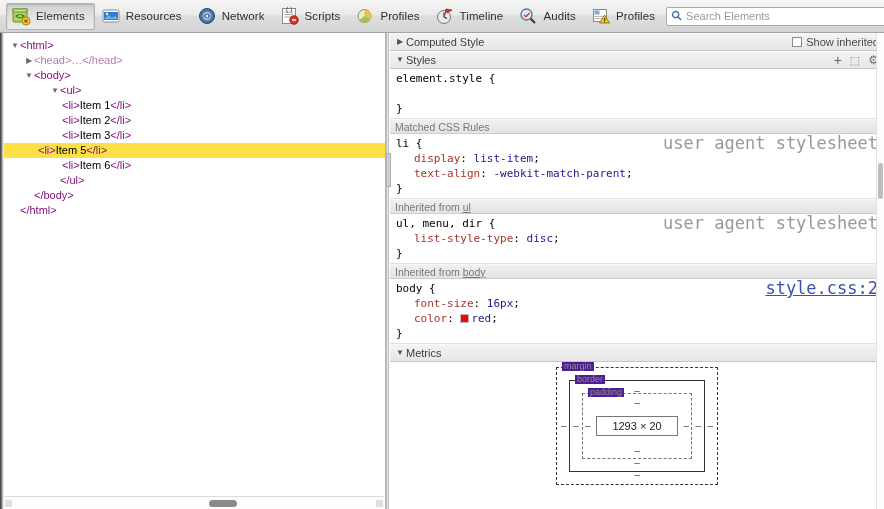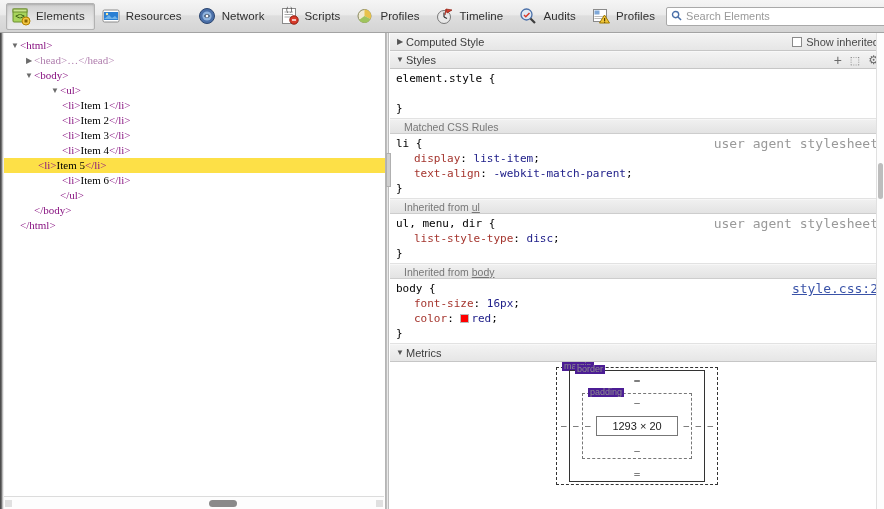--- a/index.html
+++ b/index.html
@@ -139,21 +139,21 @@
     border: 1px solid #b0b0b0;
     box-sizing: border-box;
   }
 
   
   #dom-tree {
     position: absolute;
     left: 0; top: 0; right: 0;
     bottom: 12px;
     padding: 5px 0 0 0;
-    font-family: Liberation Serif, serif;
+    font-family: Liberation Sans, sans-serif;
     font-size: 11px;
     line-height: 15px;
     color: #000;
     overflow: hidden;
   }
   .dom-row {
     height: 15px;
     line-height: 15px;
     white-space: nowrap;
     position: relative;
@@ -258,21 +258,21 @@
     line-height: 15px;
     color: #000;
     position: relative;
     border-bottom: 1px solid #e2e2e2;
     background: #fff;
   }
   .rule .origin {
     position: absolute;
     right: 6px; top: 2px;
     color: #999;
-    font-size: 13px;
+    font-size: 17px;
     font-family: "DejaVu Sans Mono", "Liberation Mono", monospace;
   }
   .rule .origin.link {
     color: #3a53a8;
     text-decoration: underline;
     cursor: pointer;
   }
   .prop { padding-left: 18px; }
   .pname { color: #a5352e; }
   .pval  { color: #20208a; }
@@ -287,21 +287,21 @@
     box-sizing: border-box;
   }
   .subheader {
     height: 15px;
     line-height: 15px;
     background: linear-gradient(to bottom, #f0f0f0 0%, #e3e3e3 100%);
     border-bottom: 1px solid #cdcdcd;
     border-top: 1px solid #f7f7f7;
     font-size: 10.5px;
     color: #787878;
-    padding-left: 14px;
+    padding-left: 5px;
     box-sizing: border-box;
     cursor: default;
   }
   .subheader u { text-decoration: underline; }
 
   
   #metrics-area {
     position: relative;
     height: 128px;
     background: #fff;
@@ -326,21 +326,21 @@
     color: #8e8e8e;
     font-family: "Liberation Sans", sans-serif;
     line-height: 9px;
   }
   #box-margin {
     width: 162px; height: 118px;
     border: 1px dashed #333;
     padding: 13px 13px;
   }
   #box-border {
-    width: 136px; height: 112px;
+    width: 136px; height: 92px;
     border: 1px solid #333;
     padding: 13px 13px;
   }
   #box-padding {
     width: 110px; height: 66px;
     border: 1px dashed #777;
     padding: 10px 13px;
   }
   #box-content {
     width: 84px; height: 20px;
@@ -526,23 +526,20 @@
       </div>
 
       <div class="dom-row ind4">
         <span class="twisty"></span><span class="tag">&lt;li&gt;</span><span class="txt">Item 2</span><span class="tag">&lt;/li&gt;</span>
       </div>
 
       <div class="dom-row ind4">
         <span class="twisty"></span><span class="tag">&lt;li&gt;</span><span class="txt">Item 3</span><span class="tag">&lt;/li&gt;</span>
       </div>
 
-      <div class="dom-row ind4">
-        <span class="twisty"></span><span class="tag">&lt;li&gt;</span><span class="txt">Item 4</span><span class="tag">&lt;/li&gt;</span>
-      </div>
 
       <div class="dom-row ind4 selected">
         <span class="twisty"></span><span class="tag">&lt;li&gt;</span><span class="txt">Item 5</span><span class="tag">&lt;/li&gt;</span>
       </div>
 
       <div class="dom-row ind4">
         <span class="twisty"></span><span class="tag">&lt;li&gt;</span><span class="txt">Item 6</span><span class="tag">&lt;/li&gt;</span>
       </div>
 
       <div class="dom-row ind3">

